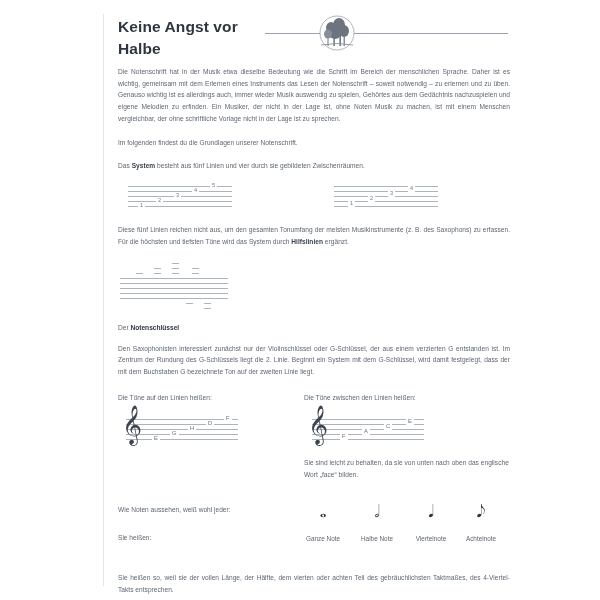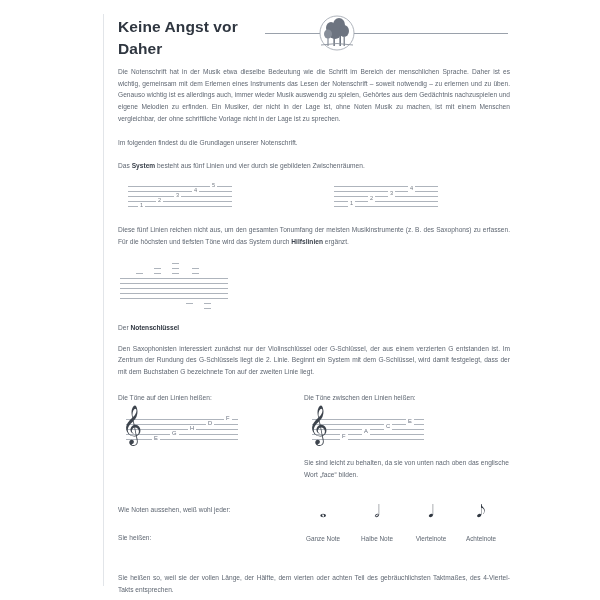--- a/index.html
+++ b/index.html
@@ -231,21 +231,21 @@
 
 <div class="page">
 
   <div class="margin-rule"></div>
 
   <div class="content">
 
     <div class="header">
       <h1 class="title">
         <span class="line">Keine Angst vor</span>
-        <span class="line">Daher</span>
+        <span class="line">Halbe</span>
       </h1>
       <div class="header-rule-left"></div>
       <div class="header-rule-right"></div>
       <svg class="header-emblem" viewBox="0 0 44 44">
         <circle cx="22" cy="22" r="17" fill="#ffffff" stroke="#9aa1ab" stroke-width="0.8"></circle>
         <g fill="#6d7480">
           <ellipse cx="16" cy="17" rx="5" ry="6"></ellipse>
           <ellipse cx="24" cy="14" rx="6" ry="7"></ellipse>
           <ellipse cx="29" cy="20" rx="5" ry="6"></ellipse>
           <ellipse cx="20" cy="22" rx="6" ry="6"></ellipse>

